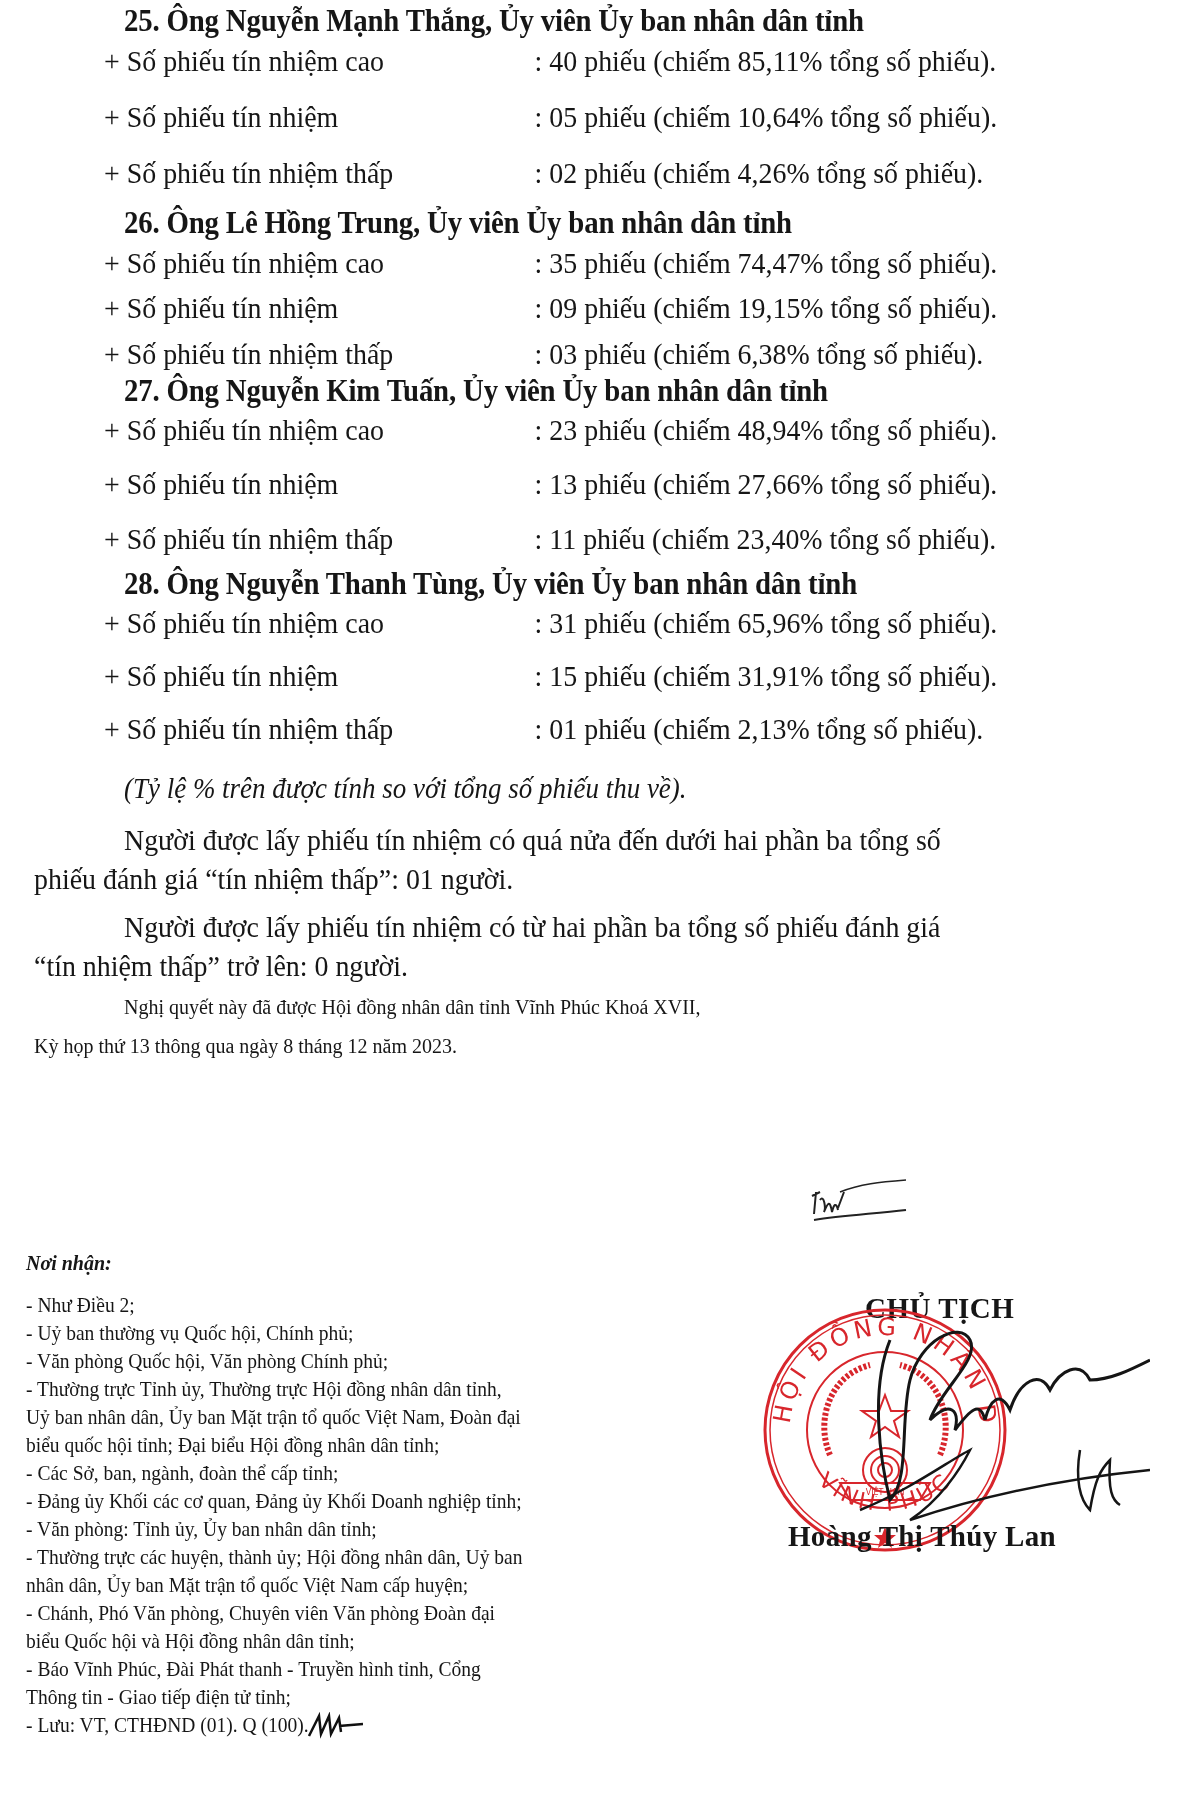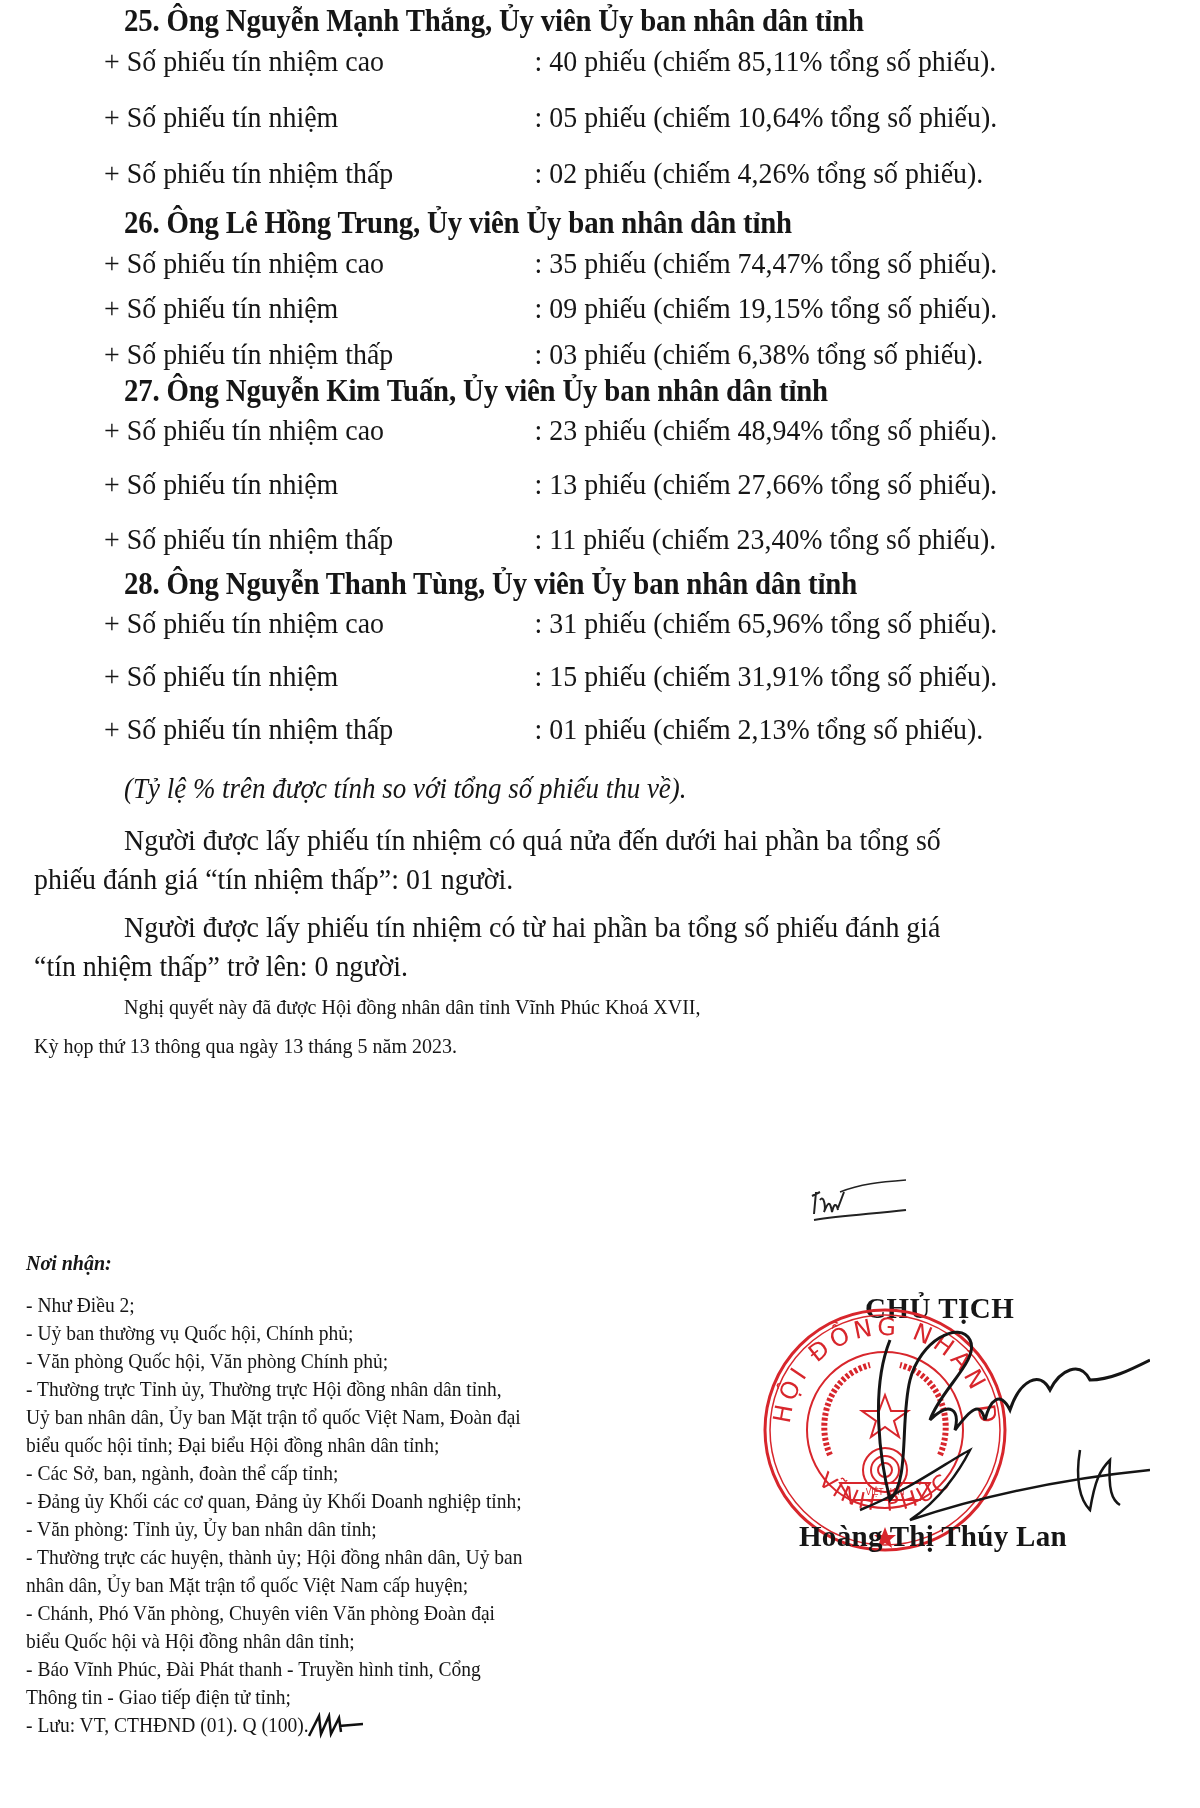--- a/index.html
+++ b/index.html
@@ -16,21 +16,21 @@
     .vote-row { left: 104px; font-size: 30px; width: 1100px; height: 40px;
       transform: scaleX(0.93); transform-origin: left center; }
     .vote-label { position: absolute; left: 0; top: 0; }
     .vote-value { position: absolute; left: 463px; top: 0; }
     .note { left: 124px; font-size: 29px; font-style: italic; transform: scaleX(0.93); transform-origin: left center; }
     .para-line { font-size: 30px; transform-origin: left center; }
     .closing-line { font-size: 20px; }
     .recipients-title { left: 26px; top: 1252px; font-size: 20px; font-weight: bold; font-style: italic; }
     .recipient { left: 26px; font-size: 21px; transform: scaleX(0.93); transform-origin: left center; }
     .title-chair { left: 865px; top: 1292px; font-size: 29px; font-weight: bold; letter-spacing: 0.5px; }
-    .signer-name { left: 788px; top: 1520px; font-size: 29px; font-weight: bold; letter-spacing: 0.3px; margin-left: 11px; }
+    .signer-name { left: 788px; top: 1520px; font-size: 29px; font-weight: bold; letter-spacing: 0.3px; }
     .stamp { left: 760px; top: 1305px; width: 250px; height: 250px; }
     .signature { left: 850px; top: 1300px; width: 300px; height: 240px; }
     .initials { left: 810px; top: 1178px; width: 100px; height: 50px; }
   </style>
 </head>
 <body>
 
 <div class="abs heading" style="top:3px;">25. Ông Nguyễn Mạnh Thắng, Ủy viên Ủy ban nhân dân tỉnh</div>
 <div class="abs vote-row" style="top:44px;">
   <span class="vote-label">+ Số phiếu tín nhiệm cao</span>
@@ -88,21 +88,21 @@
 </div>
 
 <div class="abs note" style="top:772px;">(Tỷ lệ % trên được tính so với tổng số phiếu thu về).</div>
 
 <div class="abs para-line" style="left:124px; top:823px; transform:scaleX(0.93);">Người được lấy phiếu tín nhiệm có quá nửa đến dưới hai phần ba tổng số</div>
 <div class="abs para-line" style="left:34px; top:862px; transform:scaleX(0.93);">phiếu đánh giá “tín nhiệm thấp”: 01 người.</div>
 <div class="abs para-line" style="left:124px; top:910px; transform:scaleX(0.93);">Người được lấy phiếu tín nhiệm có từ hai phần ba tổng số phiếu đánh giá</div>
 <div class="abs para-line" style="left:34px; top:949px; transform:scaleX(0.93);">“tín nhiệm thấp” trở lên: 0 người.</div>
 
 <div class="abs closing-line" style="left:124px; top:996px;">Nghị quyết này đã được Hội đồng nhân dân tỉnh Vĩnh Phúc Khoá XVII,</div>
-<div class="abs closing-line" style="left:34px; top:1035px;">Kỳ họp thứ 13 thông qua ngày 13 tháng 5 năm 2023.</div>
+<div class="abs closing-line" style="left:34px; top:1035px;">Kỳ họp thứ 13 thông qua ngày 8 tháng 12 năm 2023.</div>
 
 <svg class="abs initials" viewBox="0 0 100 50">
   <path d="M2 18 L10 14 M6 14 L4 36 M10 22 C14 16 16 30 14 34 C18 24 20 22 22 34 C24 26 26 24 28 32 M28 30 L34 14" stroke="#222" stroke-width="2" fill="none"></path>
   <path d="M4 42 C30 38 60 36 96 32" stroke="#222" stroke-width="2" fill="none"></path>
   <path d="M30 14 C50 6 70 4 96 2" stroke="#222" stroke-width="1.5" fill="none"></path>
 </svg>
 
 <div class="abs recipients-title">Nơi nhận:</div>
 <div class="abs recipient" style="top:1293px;">- Như Điều 2;</div>
 <div class="abs recipient" style="top:1321px;">- Uỷ ban thường vụ Quốc hội, Chính phủ;</div>

